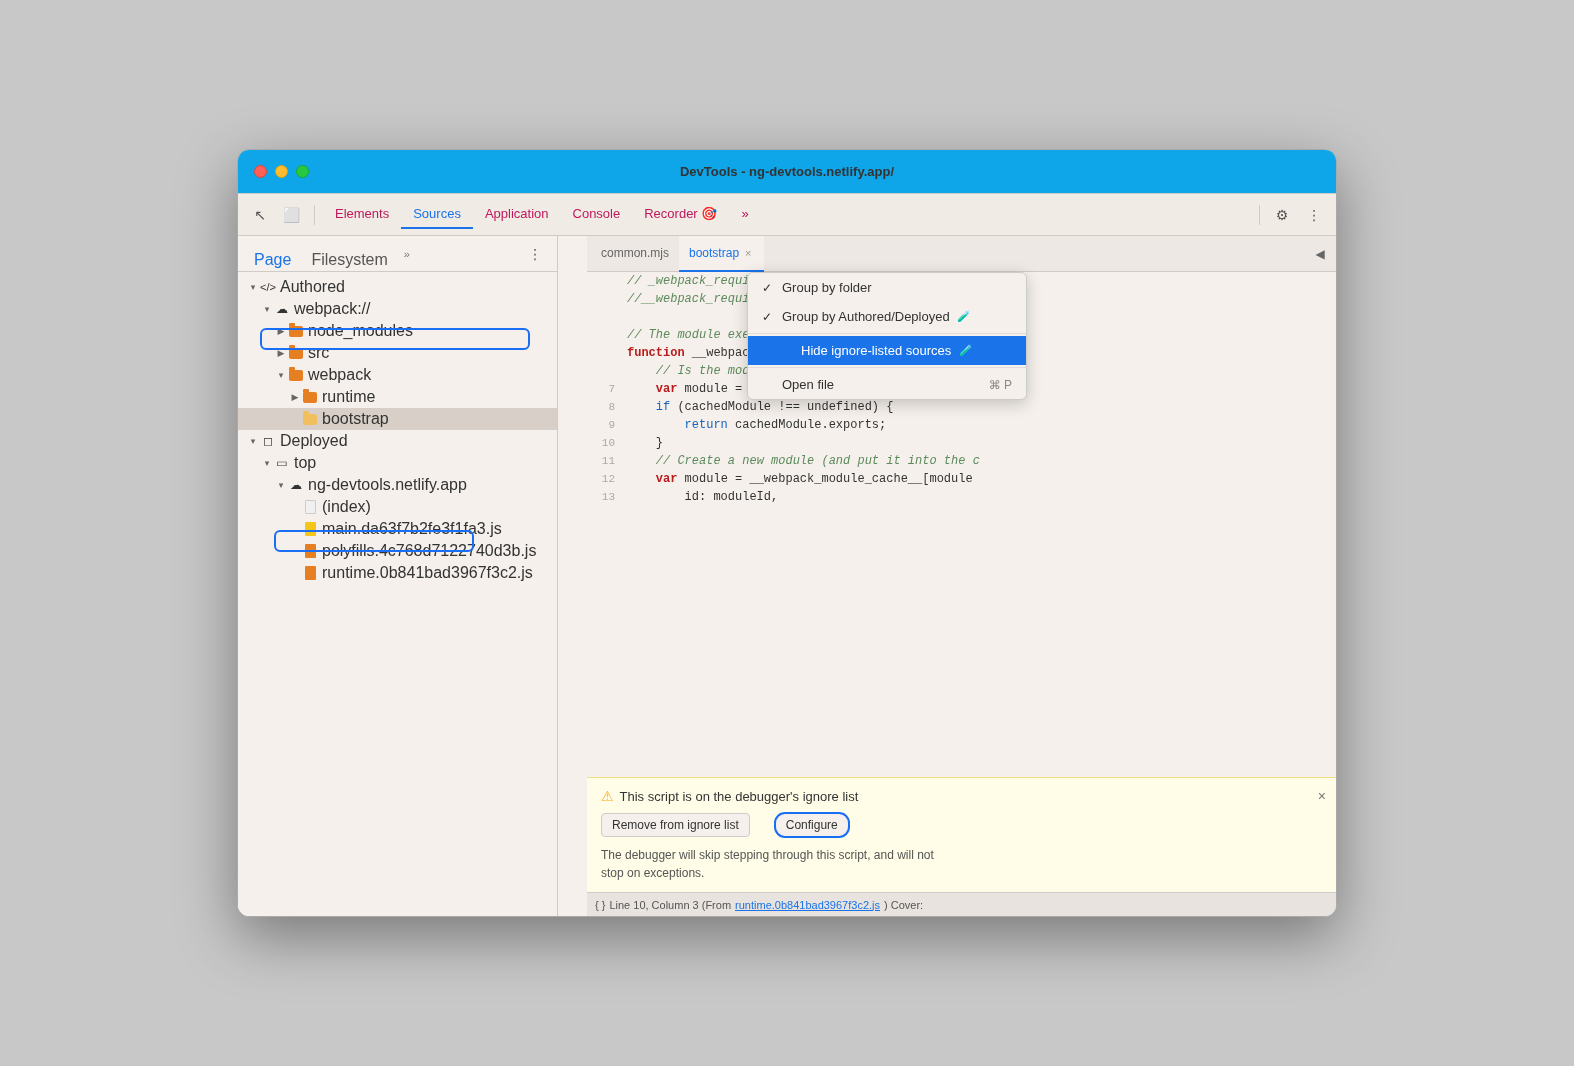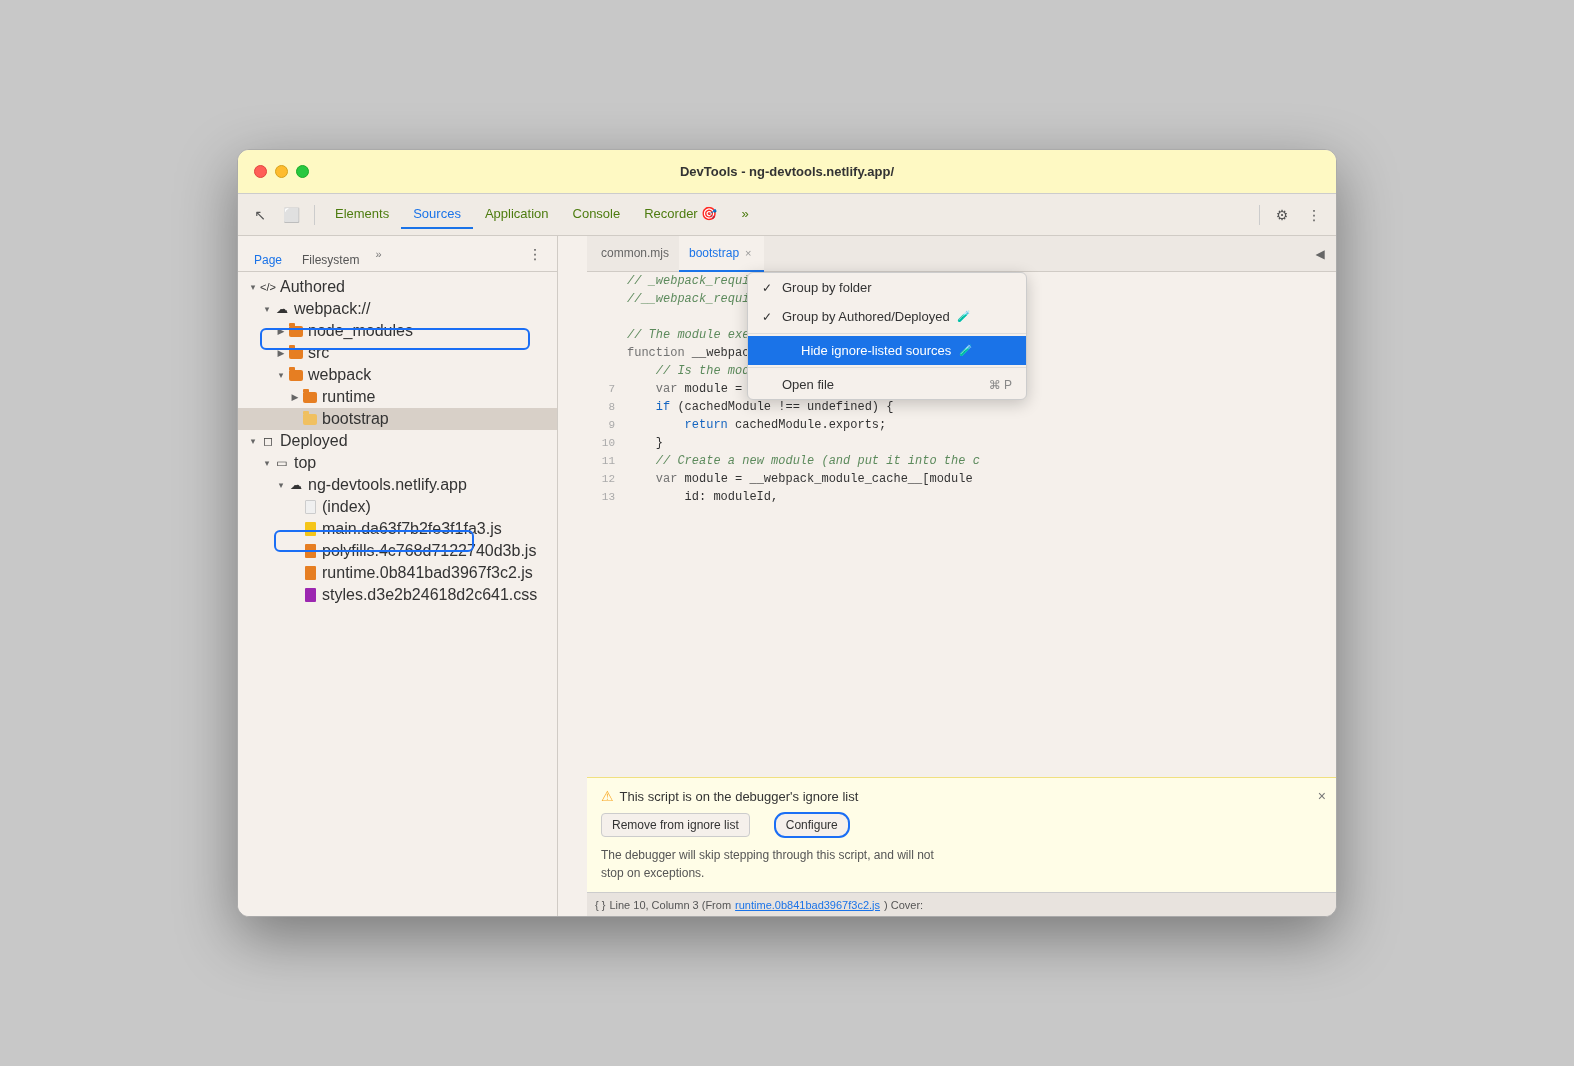--- a/index.html
+++ b/index.html
@@ -14,21 +14,21 @@
     .window {
       width: 1100px;
       background: #f5f0eb;
       border-radius: 12px;
       box-shadow: 0 20px 60px rgba(0,0,0,0.4);
       overflow: hidden;
       border: 1px solid #aaa;
     }
     
     .titlebar {
-      background: #fef9c3;
+      background: #0ea5e9;
       height: 44px;
       display: flex;
       align-items: center;
       padding: 0 16px;
       border-bottom: 1px solid #ccc;
       position: relative;
     }
     .traffic-lights {
       display: flex;
       gap: 8px;
@@ -82,21 +82,21 @@
     }
     .tab-nav {
       display: flex;
       align-items: center;
       gap: 0;
       flex: 1;
     }
     .tab-item {
       padding: 6px 12px;
       font-size: 13px;
-      color: #4d7c0f;
+      color: #be185d;
       cursor: pointer;
       border-bottom: 2px solid transparent;
       white-space: nowrap;
     }
     .tab-item.active {
       color: #1a73e8;
       border-bottom: 2px solid #1a73e8;
       font-weight: 500;
     }
     .toolbar-right {
@@ -122,21 +122,21 @@
     .sidebar-tabs {
       display: flex;
       align-items: center;
       padding: 4px 8px;
       border-bottom: 1px solid #d0cbc5;
       height: 36px;
       gap: 4px;
     }
     .sidebar-tab {
       padding: 4px 8px;
-      font-size: 12px;
+      font-size: 16px;
       color: #555;
       cursor: pointer;
       border-radius: 3px;
       margin-top: 12px;
     }
     .sidebar-tab.active { color: #1a73e8; font-weight: 500; }
     .sidebar-more {
       font-size: 11px;
       color: #777;
       cursor: pointer;
@@ -266,21 +266,21 @@
       flex-shrink: 0;
       line-height: 18px;
       user-select: none;
     }
     .line-content {
       flex: 1;
       line-height: 18px;
       white-space: pre;
       color: #333;
     }
-    .kw-purple { color: #737373; }
+    .kw-purple { color: #b91c1c; font-weight: bold; }
     .kw-blue { color: #1565c0; }
     .kw-comment { color: #5c8a5c; font-style: italic; }
     
     .status-bar {
       height: 24px;
       background: #e8e3de;
       border-top: 1px solid #ccc;
       display: flex;
       align-items: center;
       padding: 0 8px;
@@ -650,27 +650,20 @@
         </div>
 
         <div class="tree-item indent-4">
           <span class="tree-arrow" style="visibility:hidden;">▶</span>
           <span class="tree-icon">
             <span class="icon-file-orange"></span>
           </span>
           <span class="tree-label">runtime.0b841bad3967f3c2.js</span>
         </div>
 
-        <div class="tree-item indent-4">
-          <span class="tree-arrow" style="visibility:hidden;">▶</span>
-          <span class="tree-icon">
-            <span class="icon-file-purple"></span>
-          </span>
-          <span class="tree-label">styles.d3e2b24618d2c641.css</span>
-        </div>
       </div>
     </div>
 
     <div class="content">
 
       <div class="file-tabs">
         <div class="file-tab">
           <span>common.mjs</span>
         </div>
         <div class="file-tab active">

